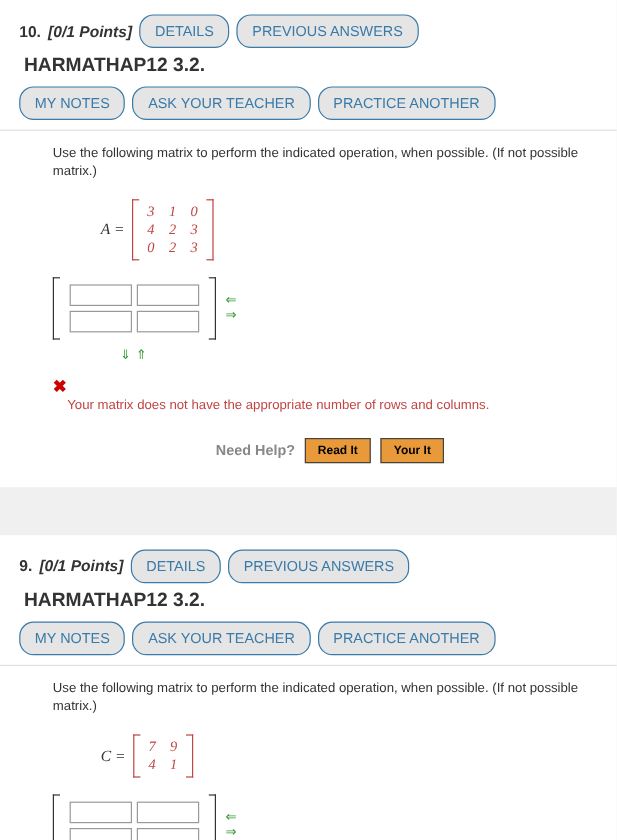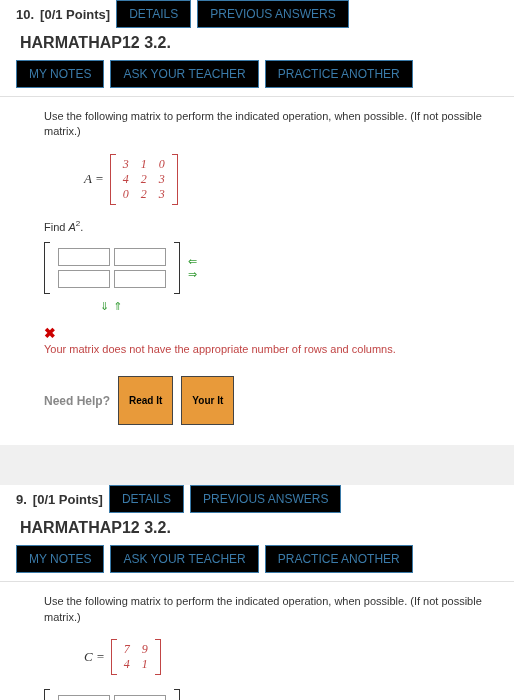--- a/index.html
+++ b/index.html
@@ -9,45 +9,45 @@
       width: 514px;
       font-size: 11px;
       color: #333;
     }
     .question-block {
       background: #fff;
       margin-bottom: 40px;
       padding: 0;
     }
     .question-header {
-      padding: 0 16px 8px 16px;
+      padding: 12px 16px 8px 16px;
       border-bottom: 1px solid #e0e0e0;
     }
     .header-row1 {
       display: flex;
       align-items: center;
       gap: 6px;
       margin-bottom: 8px;
       flex-wrap: wrap;
     }
     .header-row2 {
       display: flex;
       gap: 6px;
       flex-wrap: wrap;
     }
     .q-number { font-weight: bold; font-size: 13px; }
-    .q-points { font-weight: bold; font-size: 13px; }
+    .q-points { font-weight: bold; font-size: 13px; font-style: italic; }
     .btn-outline {
       border: 1px solid #3a7aa8;
       color: #3a7aa8;
-      background: #000000;
+      background: #e5e5e5;
       padding: 6px 12px;
       font-size: 12px;
       cursor: pointer;
-      border-radius: 0;
+      border-radius: 12px;
     }
     .source-ref {
       font-weight: bold;
       font-size: 16px;
       margin-left: 4px;
       white-space: nowrap;
       text-align: right;
     }
     .question-body {
       padding: 12px 8px 20px 44px;
@@ -123,32 +123,33 @@
     .arrow-row-below {
       margin-left: 56px;
       display: flex;
       gap: 4px;
     }
     .arrow-v { font-size: 11px; cursor: pointer; }
     .arrow-green-down { color: #3a9e3a; }
     .arrow-green-up { color: #3a9e3a; }
     .error-block { margin: 12px 0 10px 0; }
     .error-x { color: #c00; font-weight: bold; font-size: 14px; }
-    .error-msg { color: #c14545; font-size: 11px; margin-top: 2px; }
+    .error-msg { color: #c14545; font-size: 11px; margin-top: 2px; margin-left: 12px; }
     .need-help {
       display: flex;
       align-items: center;
       gap: 8px;
       margin-top: 21px;
+      justify-content: center;
     }
     .need-help-label { color: #888; font-weight: bold; font-size: 12px; }
     .help-btn {
       background: #e89a3a;
       border: 1px solid #444;
-      padding: 18px 10px;
+      padding: 4px 10px;
       font-size: 10px;
       font-weight: bold;
       cursor: pointer;
       color: #000;
     }
   </style>
 </head>
 <body>
 
 <div class="question-block">
@@ -185,23 +186,20 @@
             </div>
           <div class="matrix-row">
               <span>0</span>
               <span>2</span>
               <span>3</span>
             </div>
         </div>
         <div class="bracket-right"></div>
       </div>
     </div>
-    <div class="find-text">
-      <span>Find </span><i>A</i><sup>2</sup><span>.</span>
-    </div>
     <div class="answer-matrix">
       <div class="ans-bracket-left"></div>
       <div class="ans-cells">
         <div class="ans-row">
           <input class="ans-input" style="">
           <input class="ans-input" style="">
         </div>
         <div class="ans-row">
           <input class="ans-input" style="">
           <input class="ans-input" style="">

